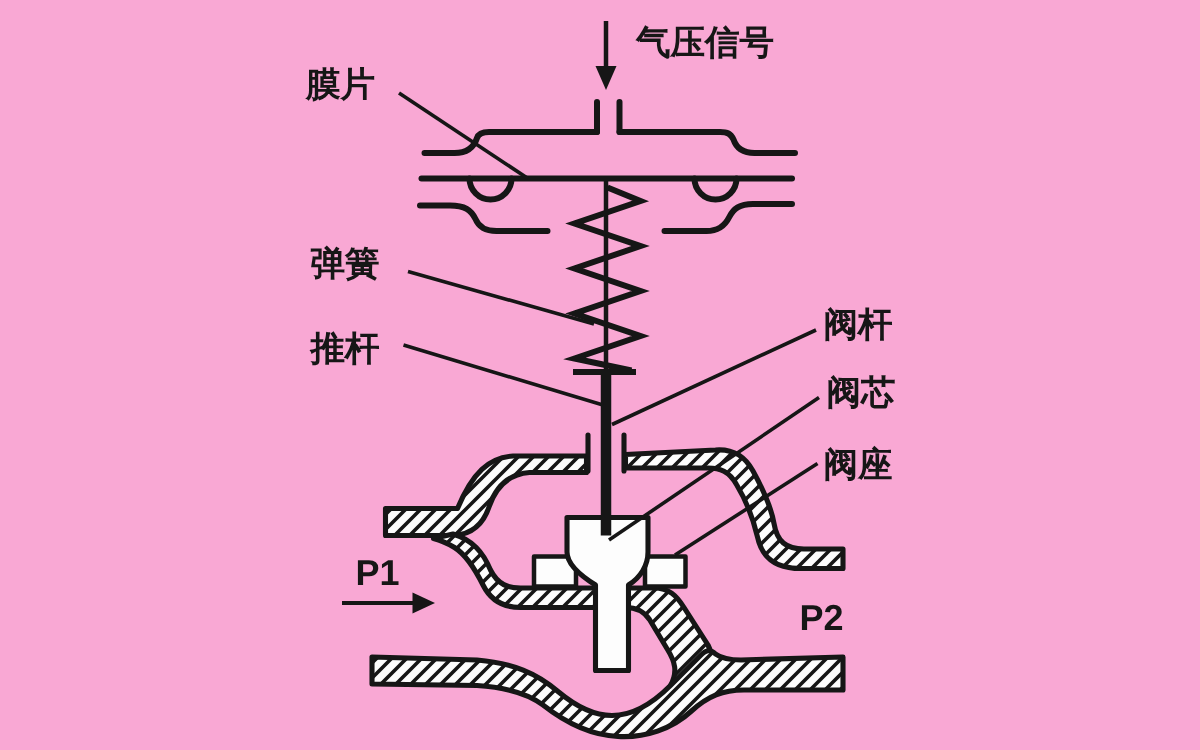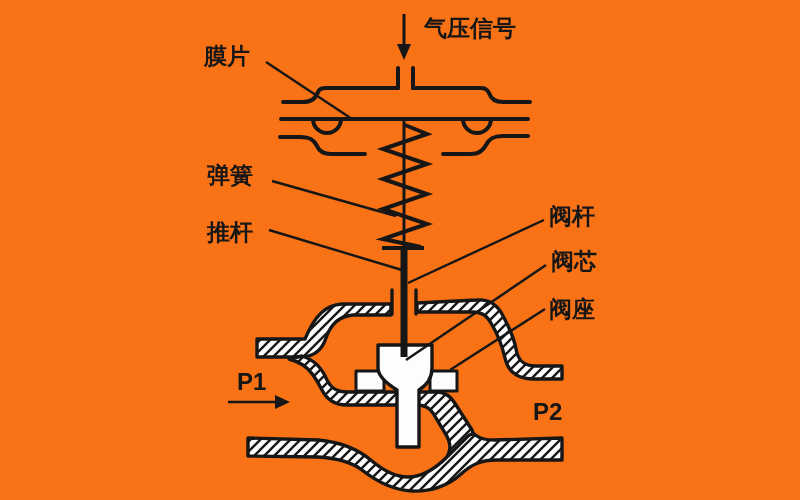--- a/index.html
+++ b/index.html
@@ -2,21 +2,21 @@
 <html><head>
 <meta charset="utf-8">
 <style>
   html, body { margin: 0; padding: 0; }
   body {
     width: 800px; height: 500px;
     background: #ffffff;
     font-family: "Liberation Sans", sans-serif;
     overflow: hidden;
   }
-  .stage { position: relative; width: 800px; height: 500px; background: #f97316; }
+  .stage { position: relative; width: 800px; height: 500px; background: #f9a8d4; }
   svg { display: block; }
   text.lbl {
     font-family: "Liberation Sans", "DejaVu Sans", sans-serif;
     font-size: 23px;
     font-weight: 600;
     fill: #161616;
   }
   text.plbl {
     font-family: "Liberation Sans", "DejaVu Sans", sans-serif;
     font-size: 24px;

